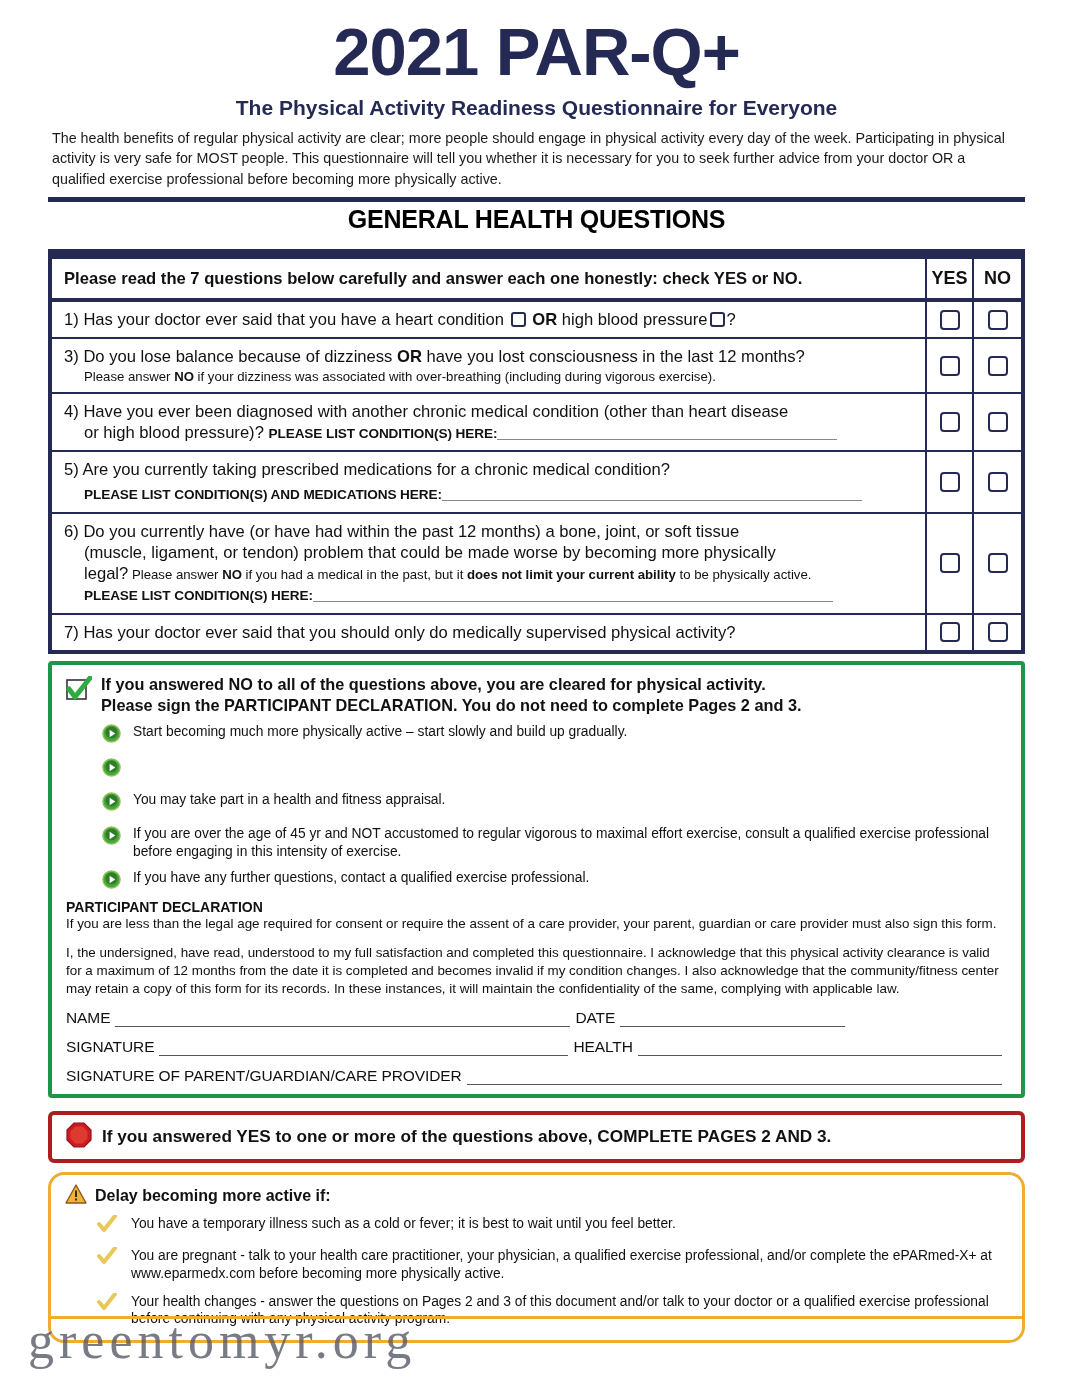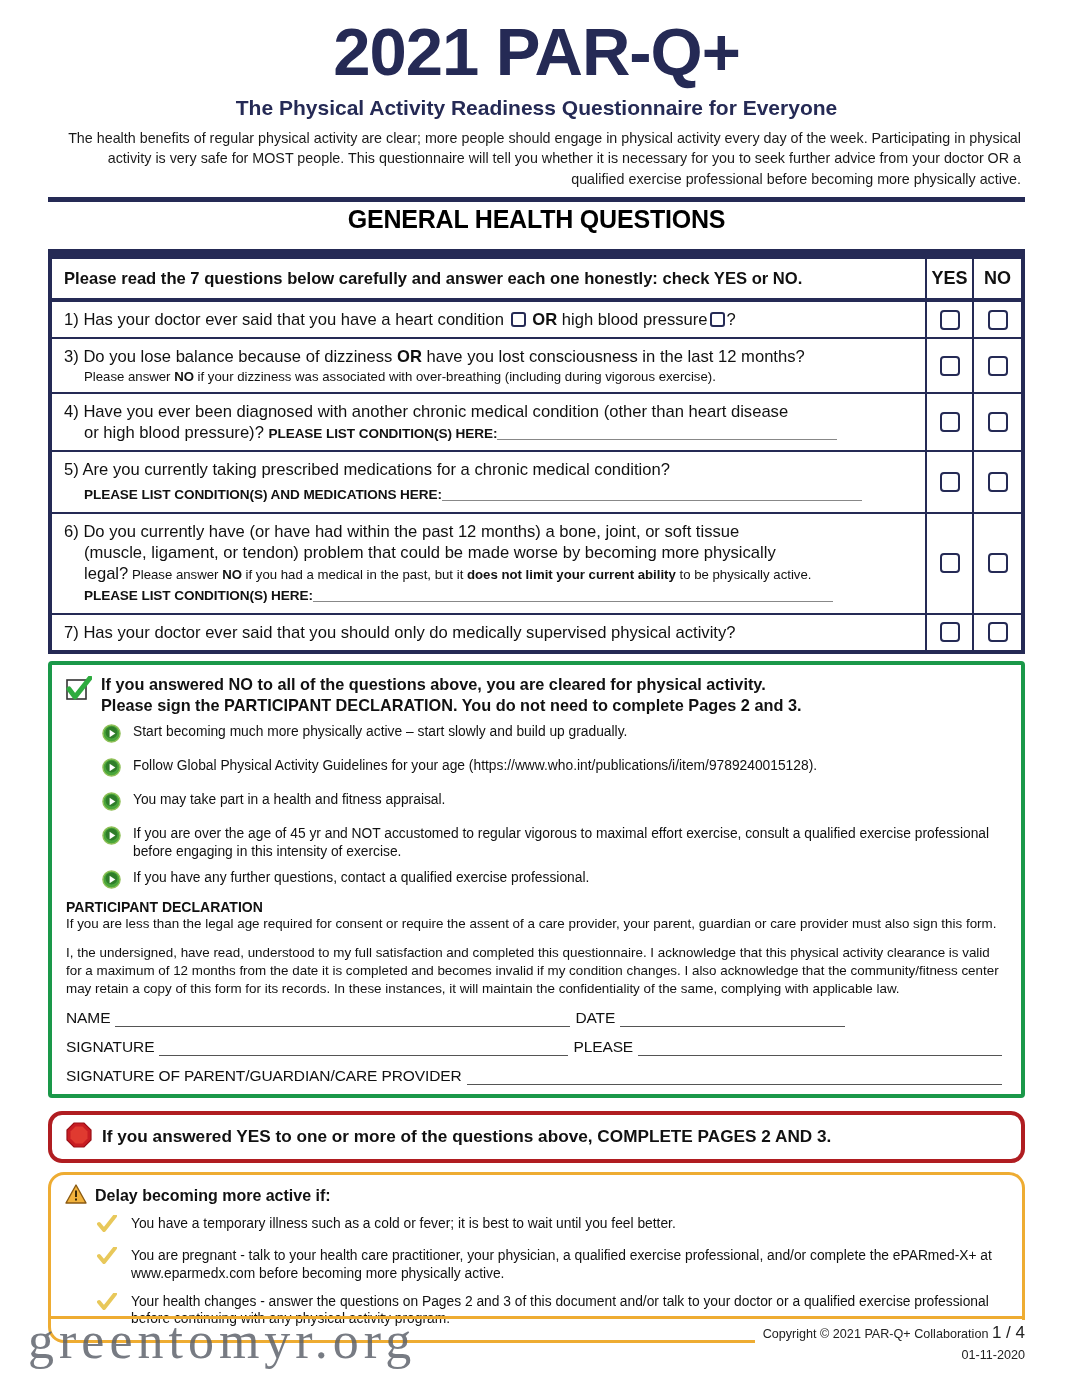--- a/index.html
+++ b/index.html
@@ -28,21 +28,21 @@
     font-size: 21px;
     font-weight: bold;
     color: #252a55;
     margin-top: 11px;
   }
   .intro {
     font-size: 14.3px;
     line-height: 1.42;
     color: #1a1a1a;
     margin: 8px 52px 0 52px;
-    text-align: right;
+    text-align: left;
   }
   .rule-navy {
     height: 5px; background: #252a55;
     margin: 8px 48px 0 48px;
   }
   .section-title {
     text-align: center;
     font-size: 25px;
     font-weight: bold;
     color: #000;
@@ -138,21 +138,21 @@
     display: flex; align-items: flex-end;
     font-size: 15.5px; margin-top: 11px;
     letter-spacing: -0.1px;
   }
   .sigline { border-bottom: 1.2px solid #555; height: 15px; margin: 0 5px; }
 
   
   .redbox {
     margin: 13px 48px 0 48px;
     border: 4px solid #b01d21;
-    border-radius: 14px;
+    border-radius: 6px;
     padding: 7px 14px;
     display: flex; align-items: center; gap: 10px;
   }
   .redbox-text { font-size: 17.2px; font-weight: bold; }
 
   
   .orangebox {
     margin: 9px 48px 8px 48px;
     border: 3.5px solid #eeac32;
     border-radius: 16px;
@@ -325,21 +325,20 @@
       <span>Start becoming much more physically active – start slowly and build up gradually.</span>
     </div>
     <div class="bullet">
       <span class="bullet-icon">
         <svg width="19" height="19" viewBox="0 0 20 20">
             <circle cx="10" cy="10" r="9" fill="#49a63a" stroke="#8fbf57" stroke-width="1.5"></circle>
             <circle cx="10" cy="9" r="6.3" fill="#2f7d2a"></circle>
             <path d="M8 6 L14 10 L8 14 Z" fill="#ffffff"></path>
           </svg>
       </span>
-      <span>Follow Global Physical Activity Guidelines for your age (https://www.who.int/publications/i/item/9789240015128).</span>
     </div>
     <div class="bullet">
       <span class="bullet-icon">
         <svg width="19" height="19" viewBox="0 0 20 20">
             <circle cx="10" cy="10" r="9" fill="#49a63a" stroke="#8fbf57" stroke-width="1.5"></circle>
             <circle cx="10" cy="9" r="6.3" fill="#2f7d2a"></circle>
             <path d="M8 6 L14 10 L8 14 Z" fill="#ffffff"></path>
           </svg>
       </span>
       <span>You may take part in a health and fitness appraisal.</span>
@@ -374,21 +373,21 @@
   <div class="sigrow">
     <span>NAME</span>
     <span class="sigline" style="flex:0 0 455px"></span>
     <span>DATE</span>
     <span class="sigline" style="flex:0 0 225px"></span>
   </div>
 
   <div class="sigrow">
     <span>SIGNATURE</span>
     <span class="sigline" style="flex:0 0 409px"></span>
-    <span>PLEASE</span>
+    <span>HEALTH</span>
     <span class="sigline" style="flex:1 1 auto"></span>
   </div>
 
   <div class="sigrow">
     <span>SIGNATURE OF PARENT/GUARDIAN/CARE PROVIDER</span>
     <span class="sigline" style="flex:1 1 auto"></span>
   </div>
 </div>
 
 <div class="redbox">
@@ -435,18 +434,14 @@
             <path d="M2 9 L7 15 L18 1" fill="none" stroke="#e8c85a" stroke-width="4" stroke-linecap="round" stroke-linejoin="round"></path>
           </svg>
       </span>
       <span>Your health changes - answer the questions on Pages 2 and 3 of this document and/or talk to your doctor or a qualified exercise professional before continuing with any physical activity program.</span>
     </div>
   </div>
 </div>
 
 <div class="footer">
   <div class="foot-rule"></div>
-  <div class="copyright">
-    <div><span>Copyright © 2021 PAR-Q+ Collaboration</span> <span class="pageno">1 / 4</span></div>
-    <div>01-11-2020</div>
-  </div>
   <div class="watermark">greentomyr.org</div>
 </div>
 
 </body></html>

